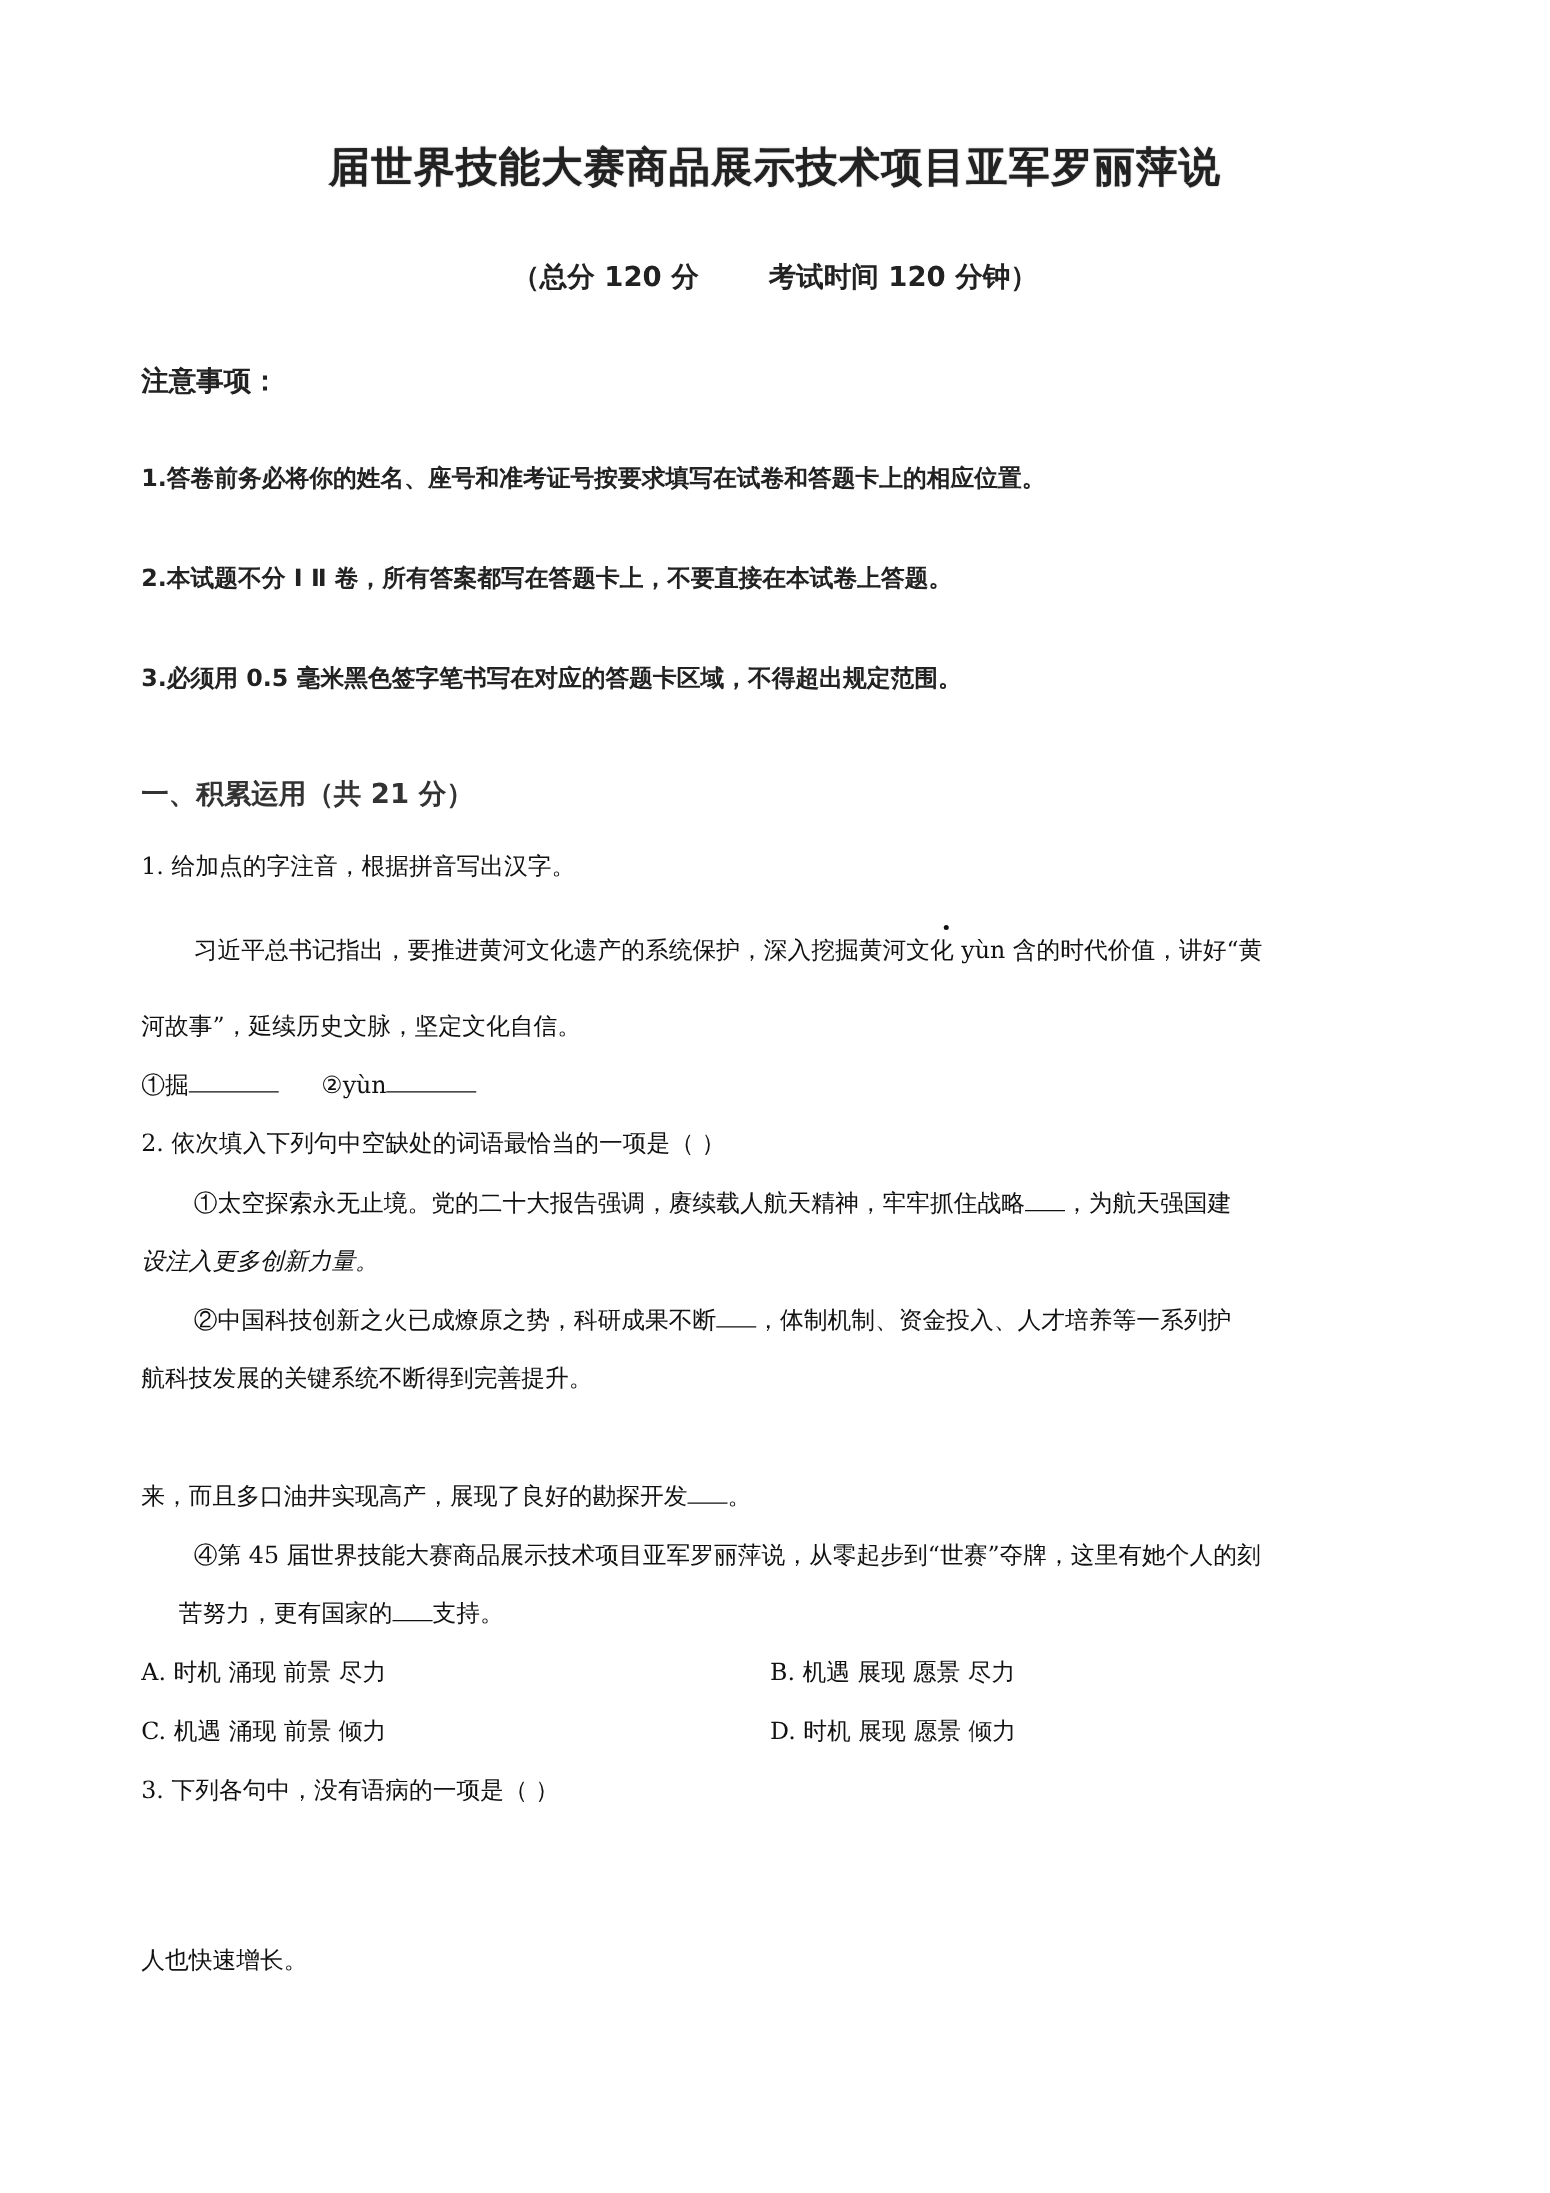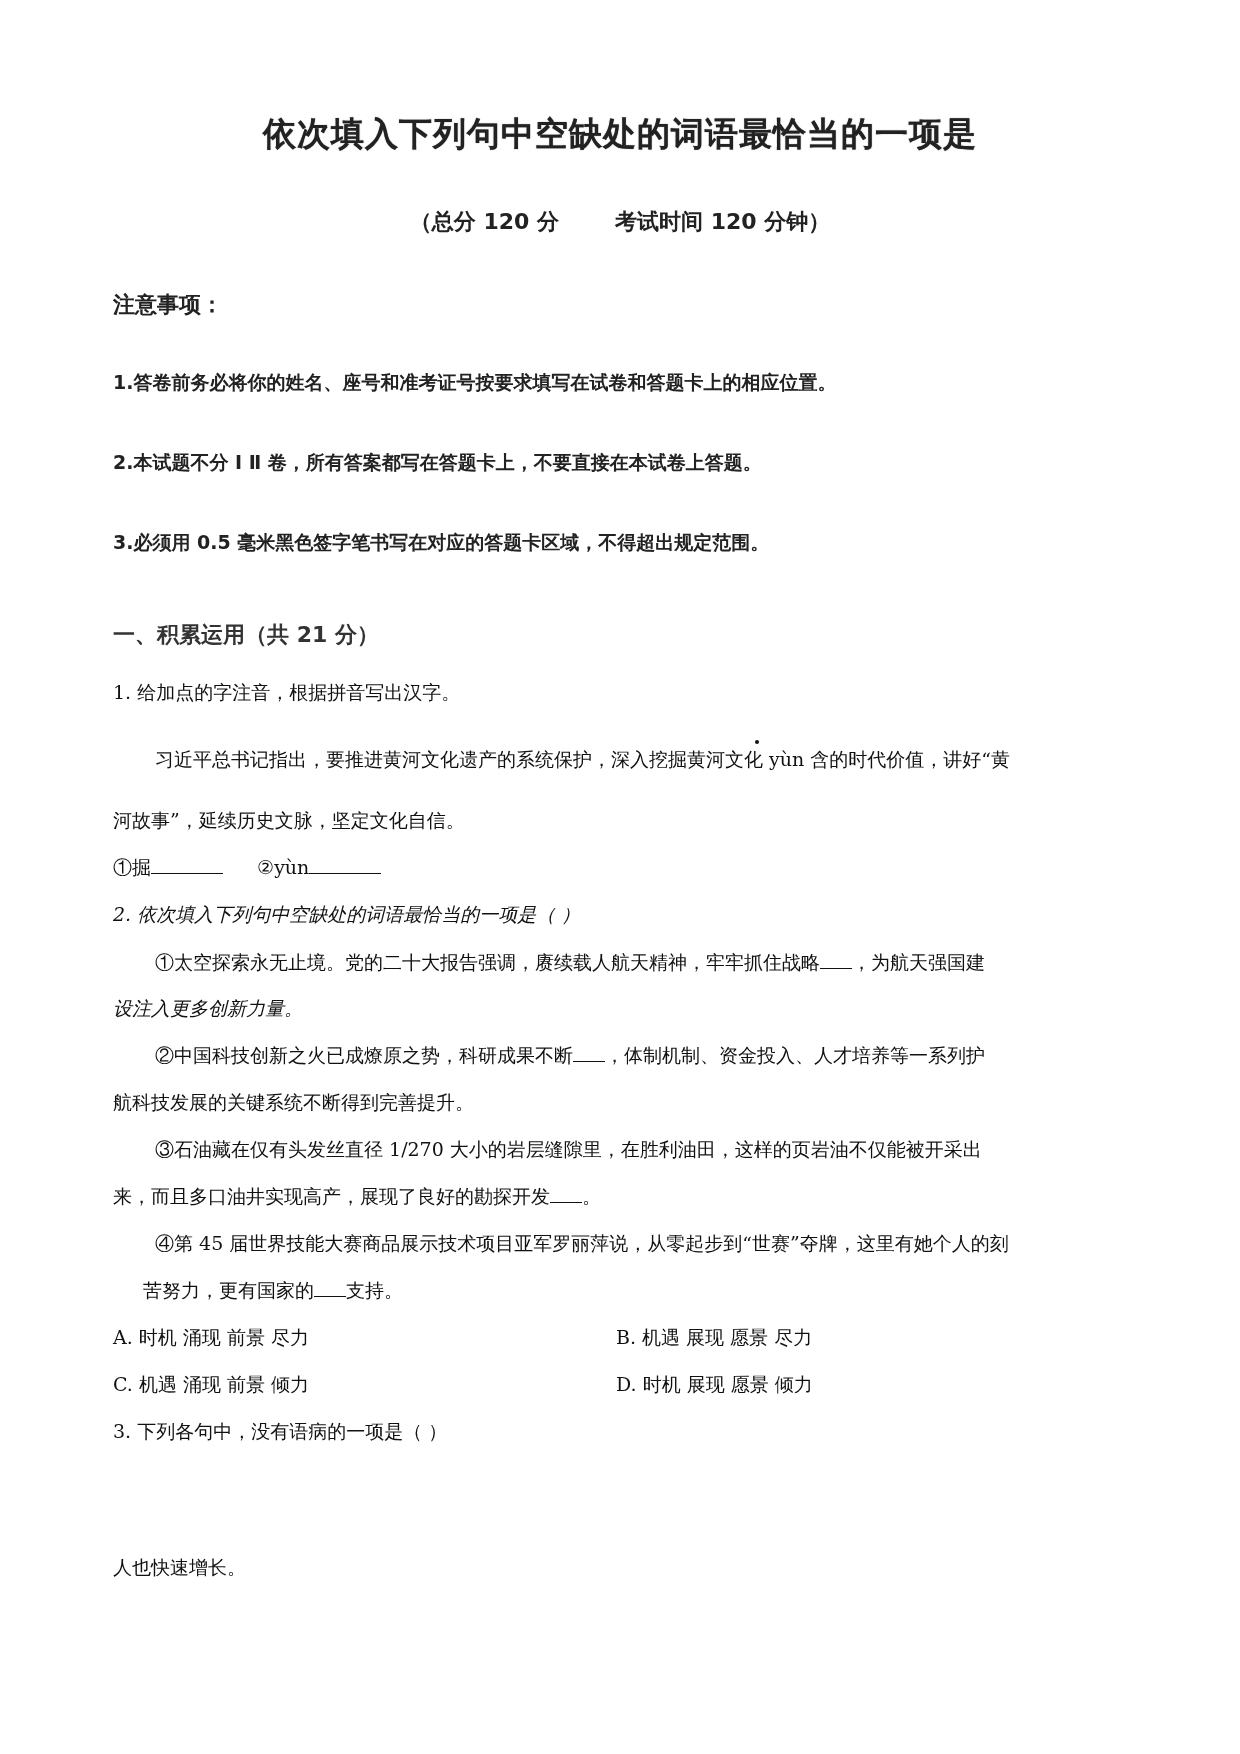--- a/index.html
+++ b/index.html
@@ -58,21 +58,21 @@
       font-family: "DejaVu Serif", "Liberation Serif", serif;
       font-size: 15px;
       color: #111;
     }
   </style>
 </head>
 <body>
 
 <div class="page">
 
-  <div class="abs title">依次填入下列句中空缺处的词语最恰当的一项是</div>
+  <div class="abs title">届世界技能大赛商品展示技术项目亚军罗丽萍说</div>
 
   <div class="abs subtitle">
     <span>（总分 120 分</span><span class="gap"></span><span>考试时间 120 分钟）</span>
   </div>
 
   <div class="abs note-head">注意事项：</div>
   <div class="abs note" style="top:370px;">1.答卷前务必将你的姓名、座号和准考证号按要求填写在试卷和答题卡上的相应位置。</div>
   <div class="abs note" style="top:450px;">2.本试题不分 Ⅰ Ⅱ 卷，所有答案都写在答题卡上，不要直接在本试卷上答题。</div>
   <div class="abs note" style="top:530px;">3.必须用 0.5 毫米黑色签字笔书写在对应的答题卡区域，不得超出规定范围。</div>
 
@@ -81,33 +81,32 @@
   <div class="abs body-text flush" style="top:680px;">1. 给加点的字注音，根据拼音写出汉字。</div>
   <span class="emph-dot"></span>
   <div class="abs body-text indent" style="top:747px;">习近平总书记指出，要推进黄河文化遗产的系统保护，深入挖掘黄河文化 yùn 含的时代价值，讲好“黄</div>
   <div class="abs body-text flush" style="top:808px;">河故事”，延续历史文脉，坚定文化自信。</div>
   <div class="abs body-text flush" style="top:855px;">
     <span>①掘</span><span class="blank blank-long"></span>
     <span style="display:inline-block;width:22px;"></span>
     <span>②yùn</span><span class="blank blank-long"></span>
   </div>
 
-  <div class="abs body-text flush" style="top:902px;font-style:italic;">2. 依次填入下列句中空缺处的词语最恰当的一项是（    ）</div>
+  <div class="abs body-text flush" style="top:902px;">2. 依次填入下列句中空缺处的词语最恰当的一项是（    ）</div>
 
   <div class="abs body-text indent" style="top:950px;">
     <span>①太空探索永无止境。党的二十大报告强调，赓续载人航天精神，牢牢抓住战略</span><span class="blank blank-short"></span><span>，为航天强国建</span>
   </div>
   <div class="abs body-text flush" style="top:996px;font-style:italic;">设注入更多创新力量。</div>
 
   <div class="abs body-text indent" style="top:1043px;">
     <span>②中国科技创新之火已成燎原之势，科研成果不断</span><span class="blank blank-short"></span><span>，体制机制、资金投入、人才培养等一系列护</span>
   </div>
   <div class="abs body-text flush" style="top:1090px;">航科技发展的关键系统不断得到完善提升。</div>
 
-  <div class="abs body-text indent" style="top:1137px;">③石油藏在仅有头发丝直径 1/270 大小的岩层缝隙里，在胜利油田，这样的页岩油不仅能被开采出</div>
   <div class="abs body-text flush" style="top:1184px;">
     <span>来，而且多口油井实现高产，展现了良好的勘探开发</span><span class="blank blank-short"></span><span>。</span>
   </div>
 
   <div class="abs body-text indent" style="top:1231px;">④第 45 届世界技能大赛商品展示技术项目亚军罗丽萍说，从零起步到“世赛”夺牌，这里有她个人的刻</div>
   <div class="abs body-text flush" style="top:1278px;margin-left:30px;">
     <span>苦努力，更有国家的</span><span class="blank blank-short"></span><span>支持。</span>
   </div>
 
   <div class="abs body-text flush" style="top:1325px;">A. 时机  涌现  前景  尽力</div>

